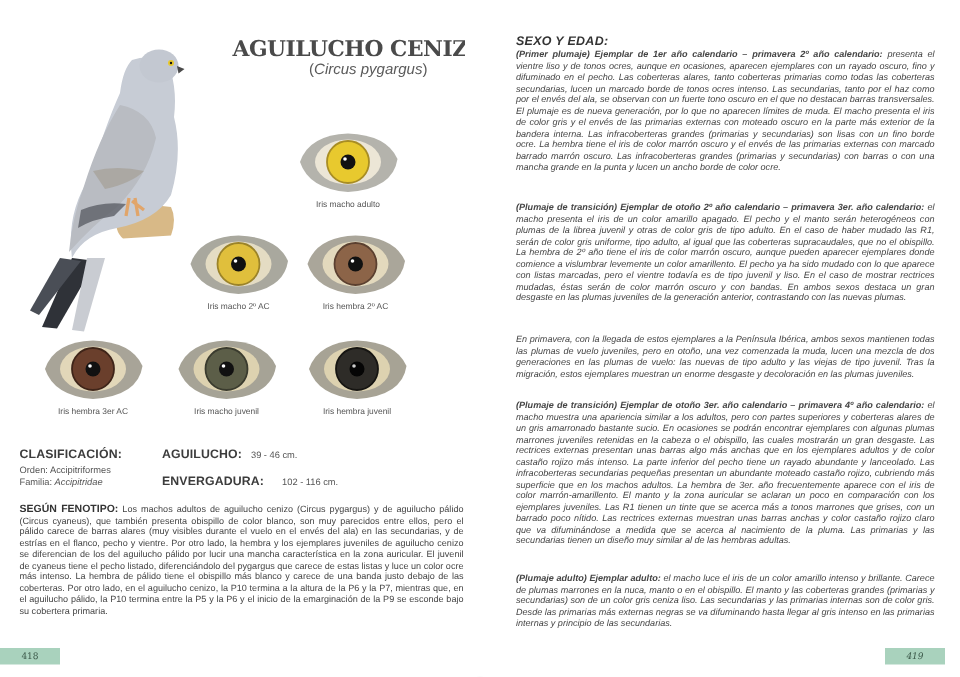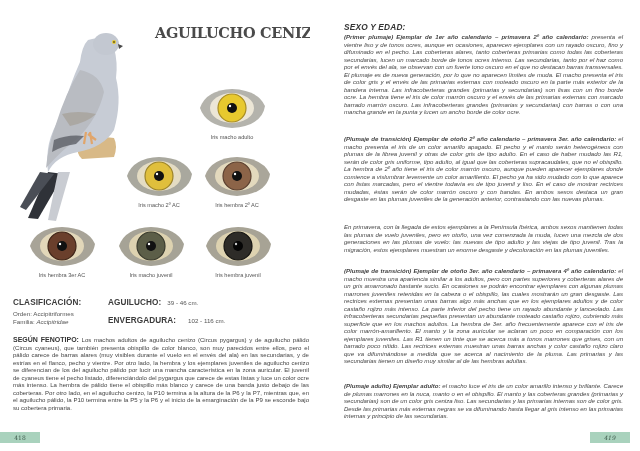--- a/index.html
+++ b/index.html
@@ -64,20 +64,23 @@
 
     <ellipse cx="88" cy="22" rx="13" ry="11" fill="#c3c8d1"></ellipse>
     <circle cx="96" cy="20" r="2" fill="#e8c92e"></circle>
     <circle cx="96" cy="20" r="0.8" fill="#111"></circle>
     <path d="M100 22 L105 24 L101 27Z" fill="#4a4a4a"></path>
 
     <path d="M68 110 L66 122 M72 110 L74 122 M70 112 L78 118" stroke="#e1a56a" stroke-width="2.2" fill="none"></path>
   </svg>
 
   <div class="title">AGUILUCHO CENIZO</div>
+  <div class="subtitle">
+    <span>(</span><i>Circus pygargus</i><span>)</span>
+  </div>
 
   <div class="eye-card" style="left:196px; top:84px;">
     <svg class="eye-svg" width="72" height="48" viewBox="0 0 72 48">
       <path d="M4 24 Q10 6 36 5 Q62 6 69 22 Q66 42 36 44 Q10 42 4 24Z" fill="#b4b3ac"></path>
       <ellipse cx="36" cy="24" rx="22" ry="15" fill="#ece6d6"></ellipse>
       <circle cx="36" cy="24" r="14" fill="#e8c92e" stroke="#a88d24" stroke-width="1.2"></circle>
       <circle cx="36" cy="24" r="5" fill="#111"></circle>
       <circle cx="34" cy="22" r="1.2" fill="#fff"></circle>
     </svg>
     <div class="eye-label">Iris macho adulto</div>

